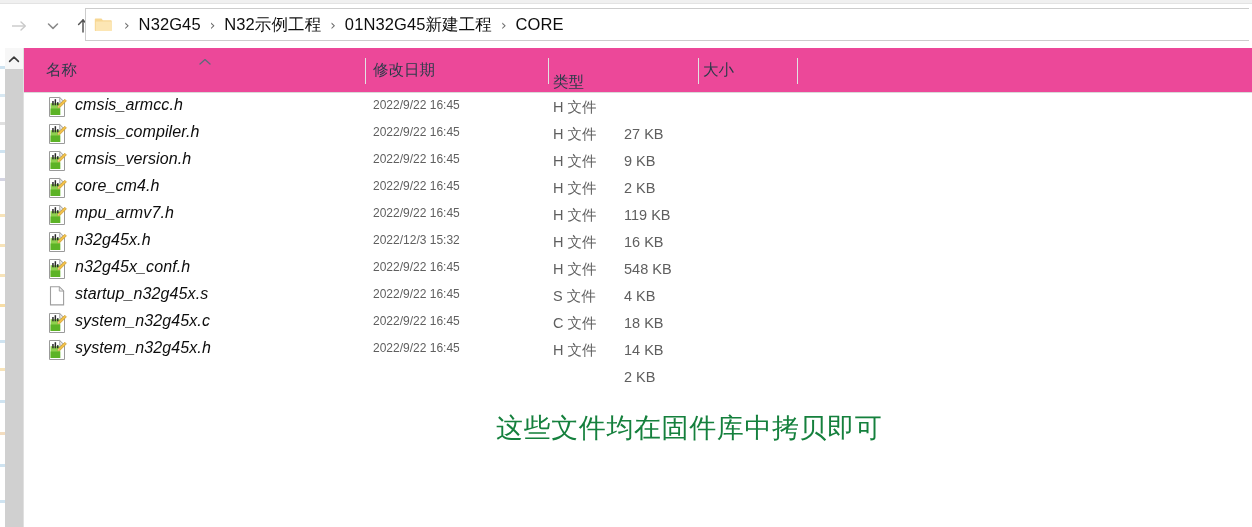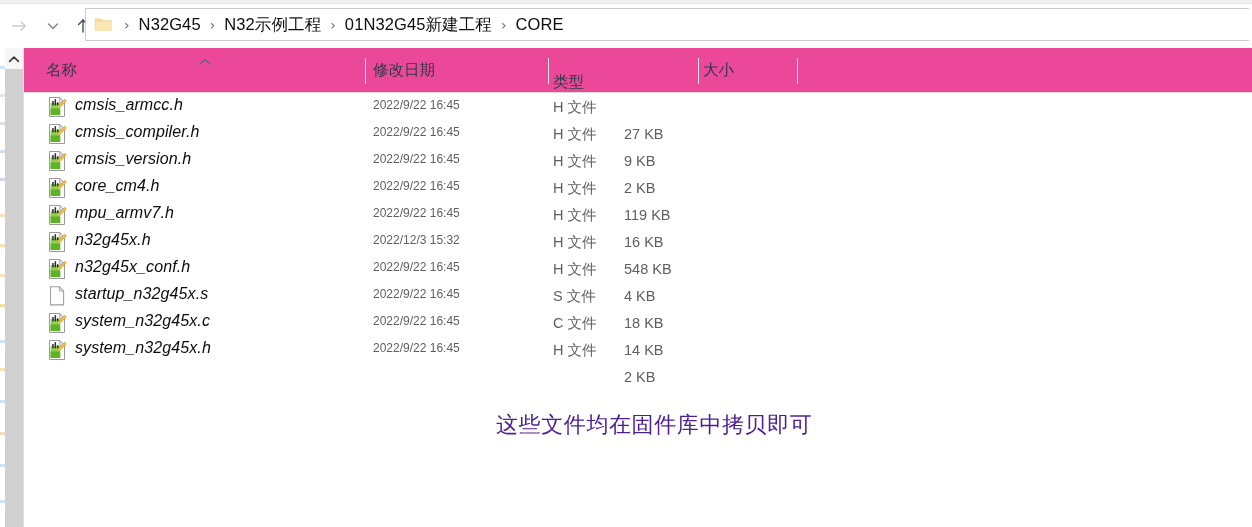--- a/index.html
+++ b/index.html
@@ -195,22 +195,22 @@
     font-size: 14.5px;
     color: #5f5f5f;
     white-space: nowrap;
     margin-top: 28px;
   }
 
   
   .annotation {
     position: absolute;
     left: 496px; top: 410px;
-    font-size: 22px;
-    color: #4c1d95;
+    font-size: 27px;
+    color: #15803d;
     white-space: nowrap;
     letter-spacing: 0.6px;
   }
 </style>
 </head>
 <body>
 
 <div class="explorer">
 
   <div class="top-hairline"></div>

